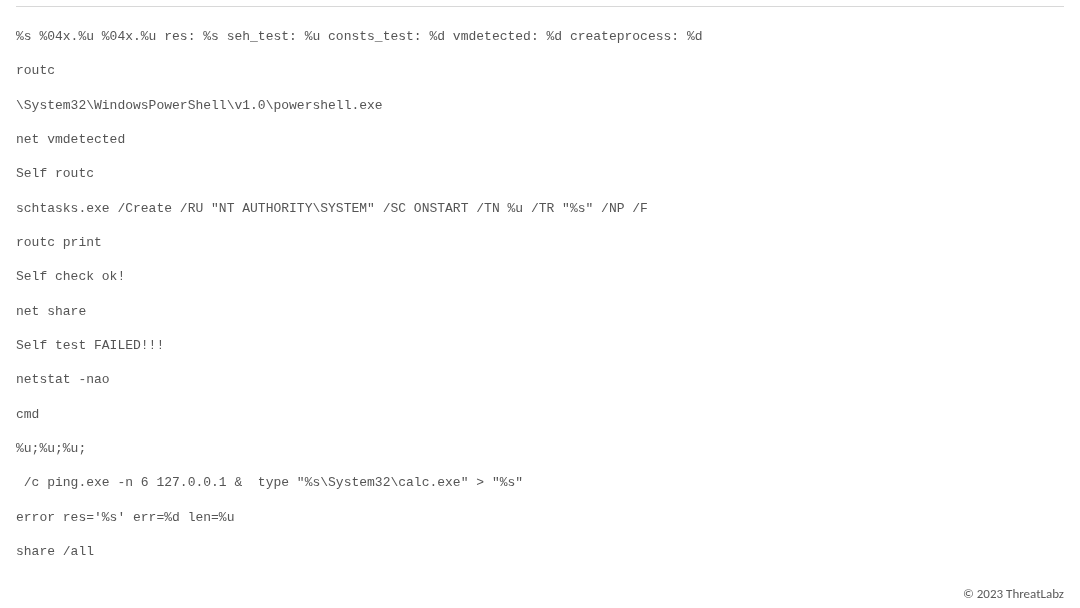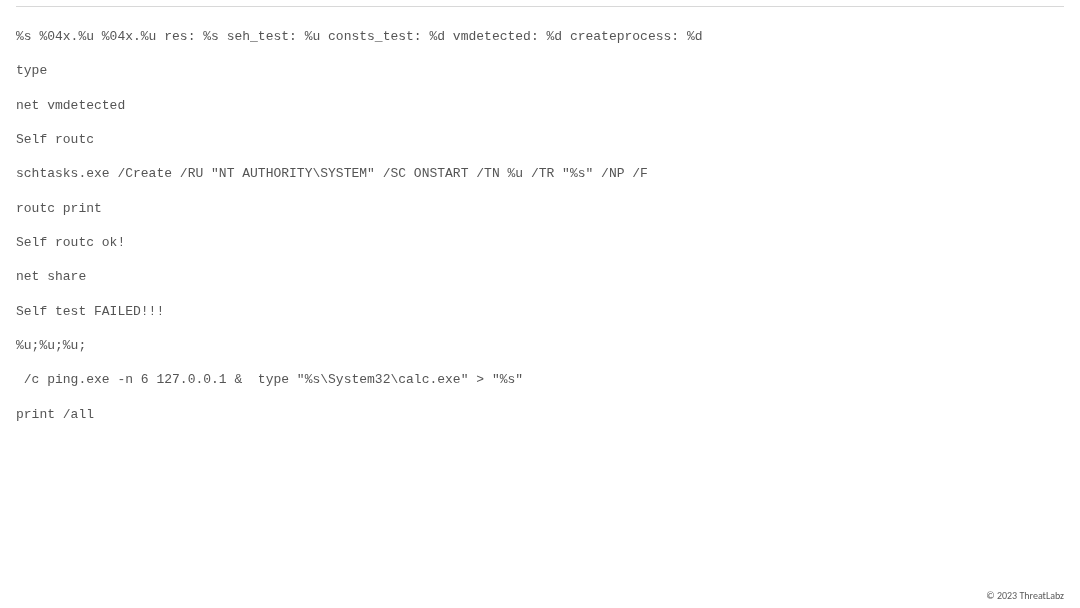--- a/index.html
+++ b/index.html
@@ -19,42 +19,46 @@
   border-top: 1px solid #d8d8d8;
   margin-bottom: 4px;
 }
 .lines { white-space: pre; }
 .line { display: block; }
 .copyright {
   position: absolute;
   right: 16px;
   bottom: 6px;
   font-family: Calibri, Arial, sans-serif;
-  font-size: 10px;
+  font-size: 13px;
   color: #5a5a5a;
 }
 </style>
 </head>
 <body>
 
 <div class="top-rule"></div>
 
 <div class="lines">
 <span class="line">%s %04x.%u %04x.%u res: %s seh_test: %u consts_test: %d vmdetected: %d createprocess: %d</span>
-<span class="line">type</span>
+<span class="line">routc</span>
+<span class="line">\System32\WindowsPowerShell\v1.0\powershell.exe</span>
 <span class="line">net vmdetected</span>
 <span class="line">Self routc</span>
 <span class="line">schtasks.exe /Create /RU "NT AUTHORITY\SYSTEM" /SC ONSTART /TN %u /TR "%s" /NP /F</span>
 <span class="line">routc print</span>
-<span class="line">Self routc ok!</span>
+<span class="line">Self check ok!</span>
 <span class="line">net share</span>
 <span class="line">Self test FAILED!!!</span>
+<span class="line">netstat -nao</span>
+<span class="line">cmd</span>
 <span class="line">%u;%u;%u;</span>
 <span class="line"> /c ping.exe -n 6 127.0.0.1 &amp;  type "%s\System32\calc.exe" &gt; "%s"</span>
-<span class="line">print /all</span>
+<span class="line">error res='%s' err=%d len=%u</span>
+<span class="line">share /all</span>
 
 
 
 
 
 
 
 
 
 

